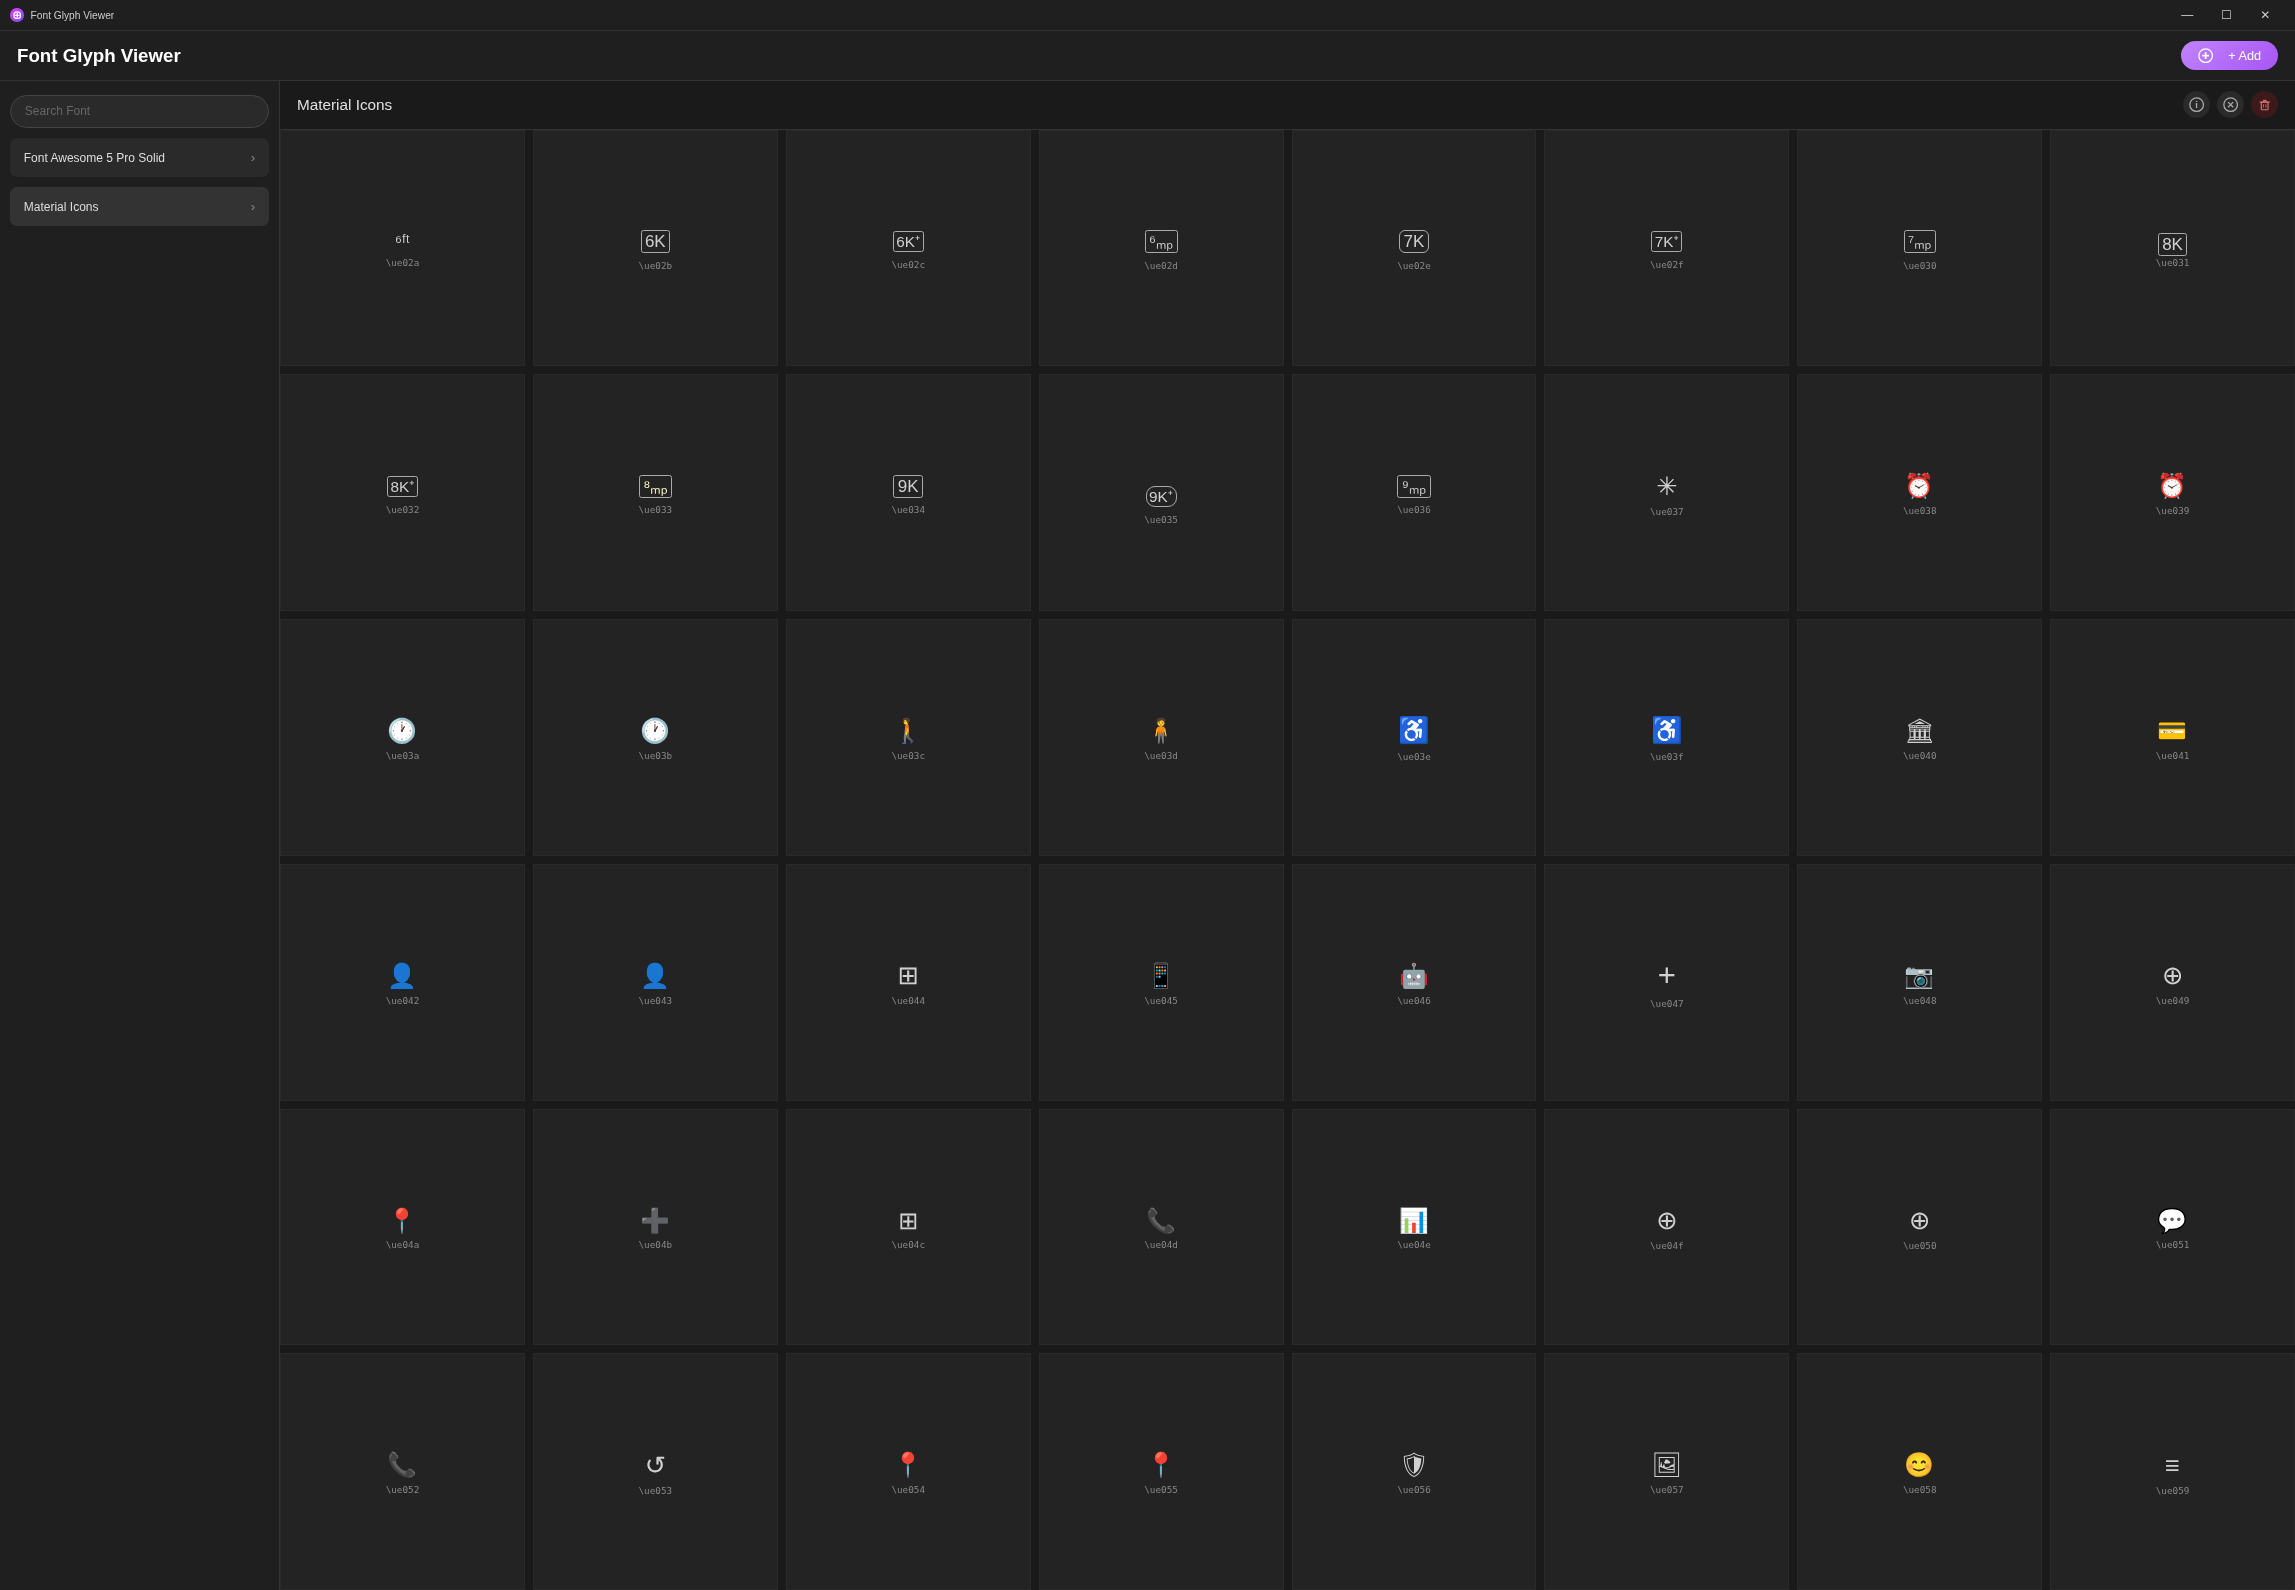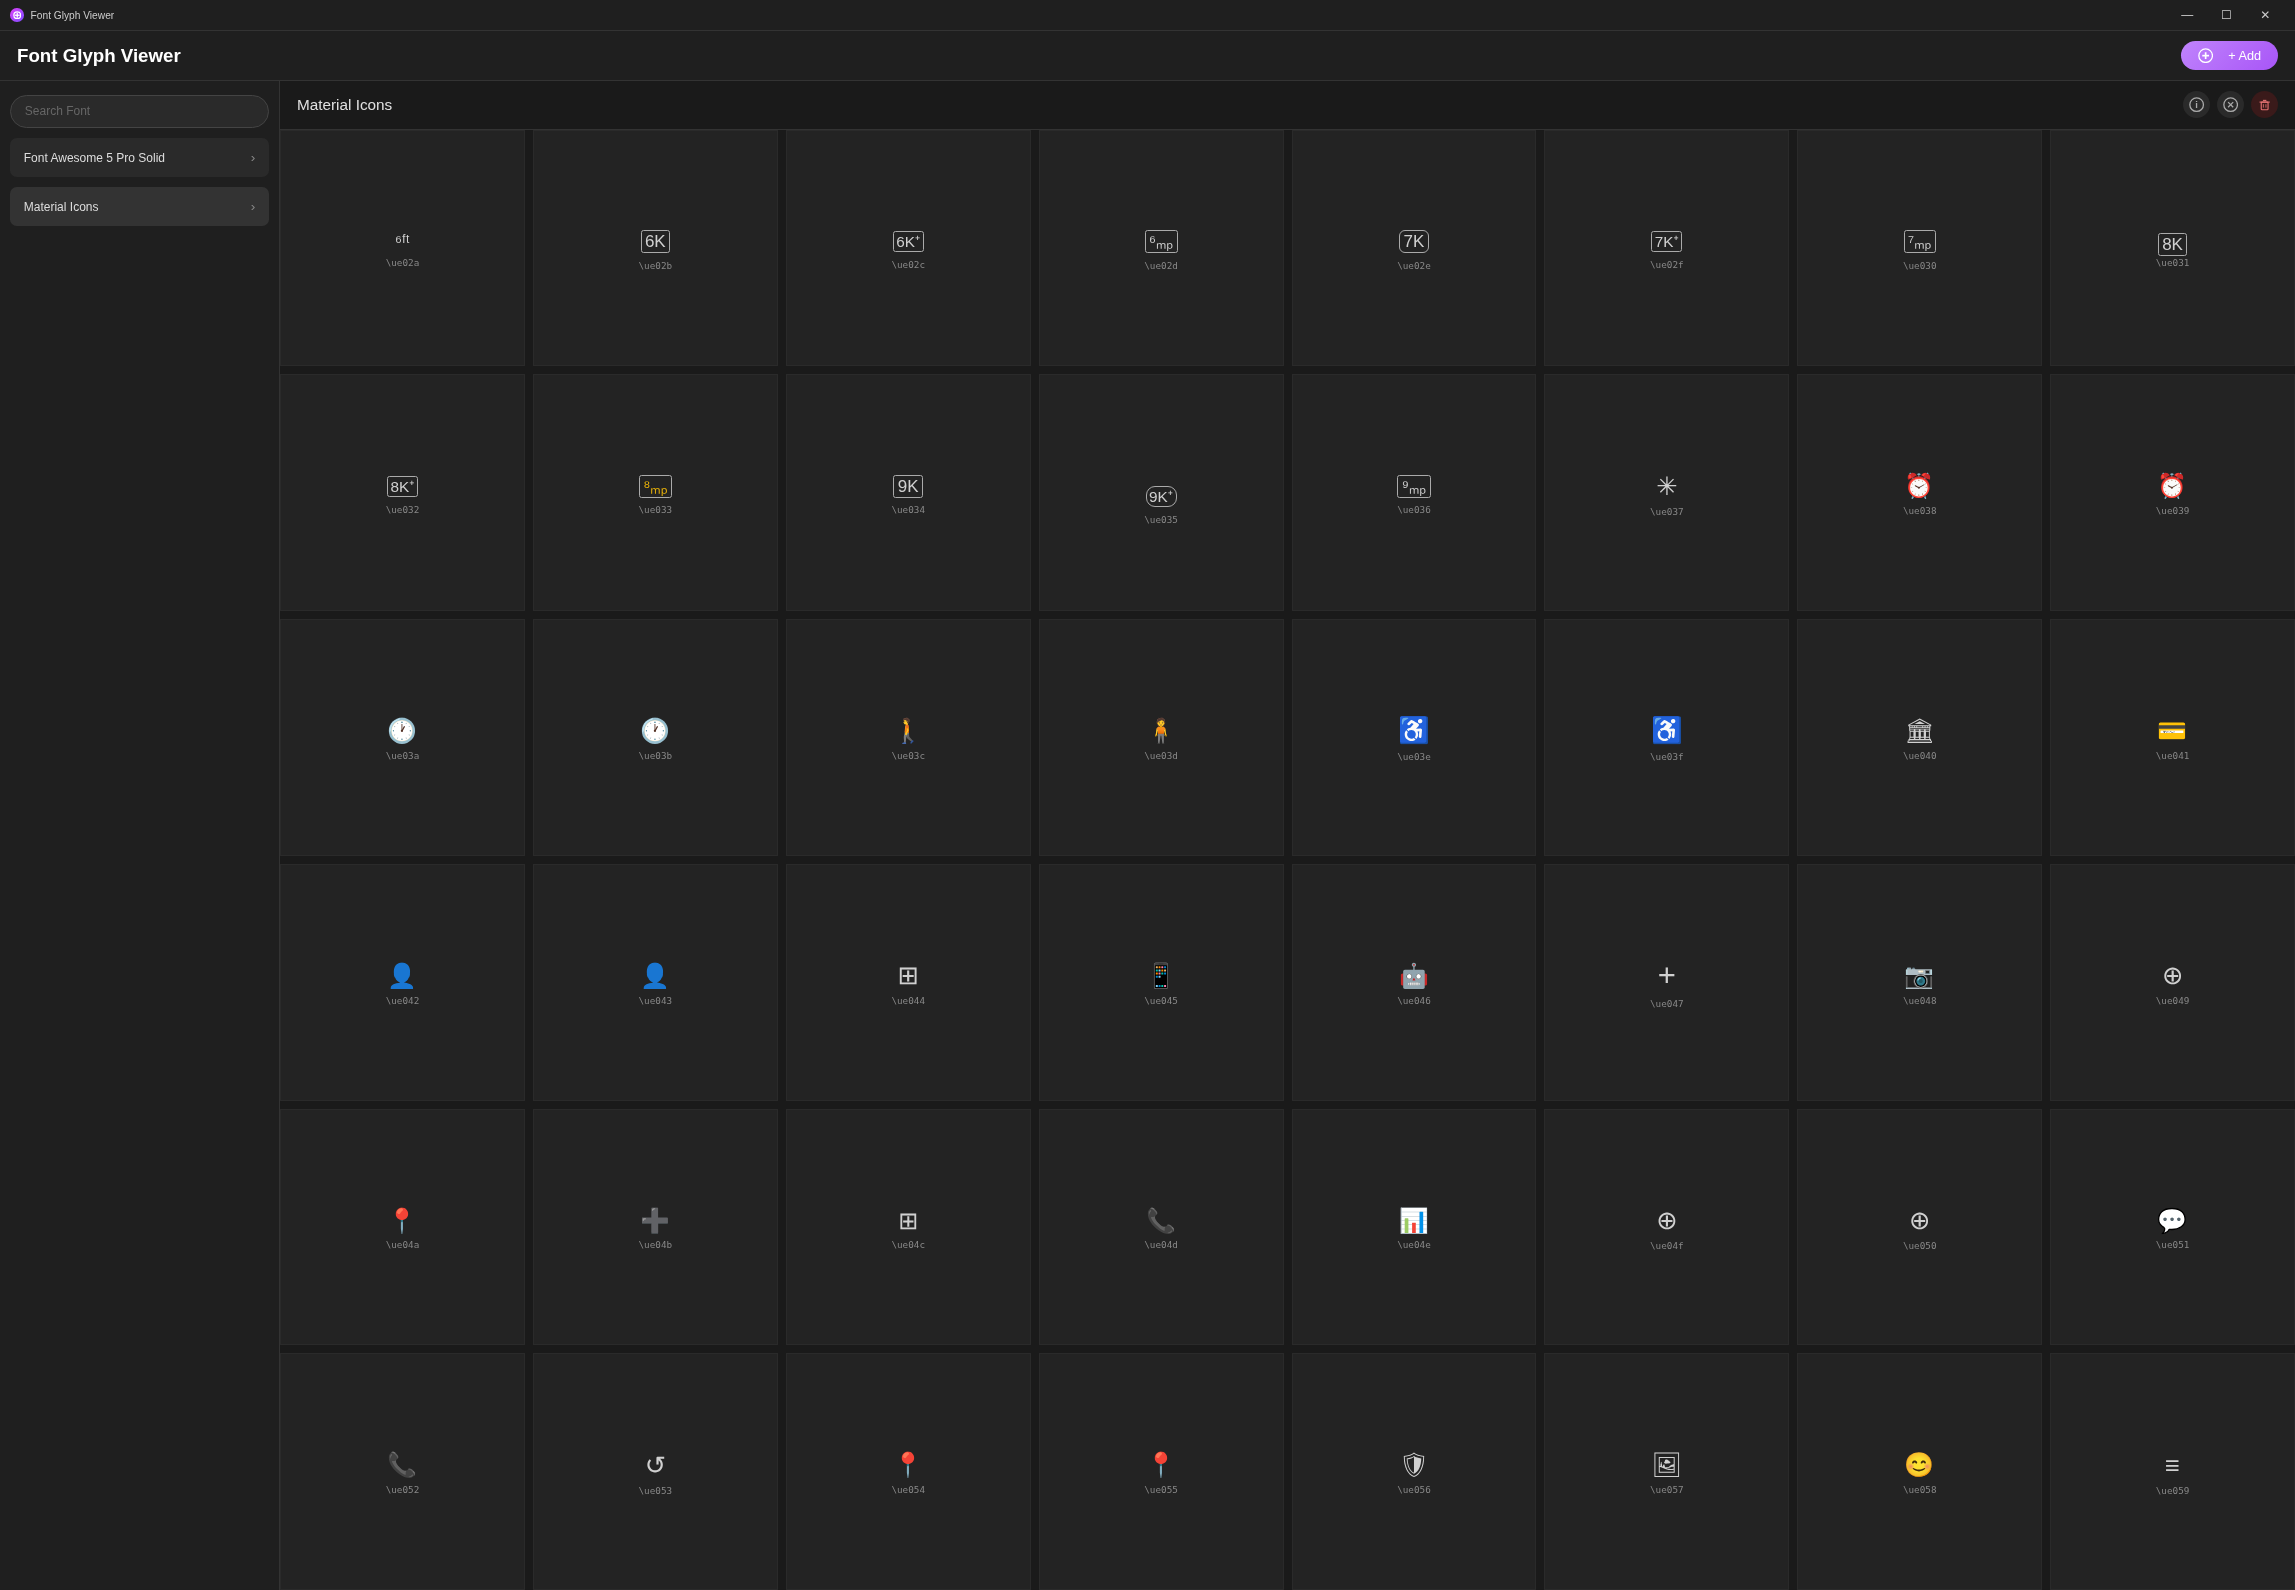--- a/index.html
+++ b/index.html
@@ -312,21 +312,21 @@
         </div>
         <div class="glyph-cell">
           <div class="glyph-icon" style="font-size:17px;border:0.8px solid #aaa;padding:1.7px 3.4px;border-radius:2.5px;color:#d0d0d0;margin-bottom:1px;line-height:1;">8K</div>
           <div class="glyph-code">\ue031</div>
         </div>
         <div class="glyph-cell">
           <div class="glyph-icon" style="font-size:15.3px;border:0.8px solid #aaa;padding:1.7px 2.5px;border-radius:2.5px;color:#d0d0d0;margin-bottom:6.8px;line-height:1;">8K⁺</div>
           <div class="glyph-code">\ue032</div>
         </div>
         <div class="glyph-cell">
-          <div class="glyph-icon" style="font-size:17px;border:0.8px solid #aaa;padding:1.7px 3.4px;border-radius:2.5px;color:#eab308;margin-bottom:6.8px;line-height:1;">⁸ₘₚ</div>
+          <div class="glyph-icon" style="font-size:17px;border:0.8px solid #aaa;padding:1.7px 3.4px;border-radius:2.5px;color:#fef9c3;margin-bottom:6.8px;line-height:1;">⁸ₘₚ</div>
           <div class="glyph-code">\ue033</div>
         </div>
         <div class="glyph-cell">
           <div class="glyph-icon" style="font-size:17px;border:0.8px solid #aaa;padding:1.7px 3.4px;border-radius:2.5px;color:#d0d0d0;margin-bottom:6.8px;line-height:1;">9K</div>
           <div class="glyph-code">\ue034</div>
         </div>
         <div class="glyph-cell">
           <div class="glyph-icon" style="font-size:15.3px;border:0.8px solid #aaa;padding:1.7px 2.5px;border-radius:9px;color:#d0d0d0;margin-bottom:6.8px;line-height:1;margin-top:20px;">9K⁺</div>
           <div class="glyph-code">\ue035</div>
         </div>

